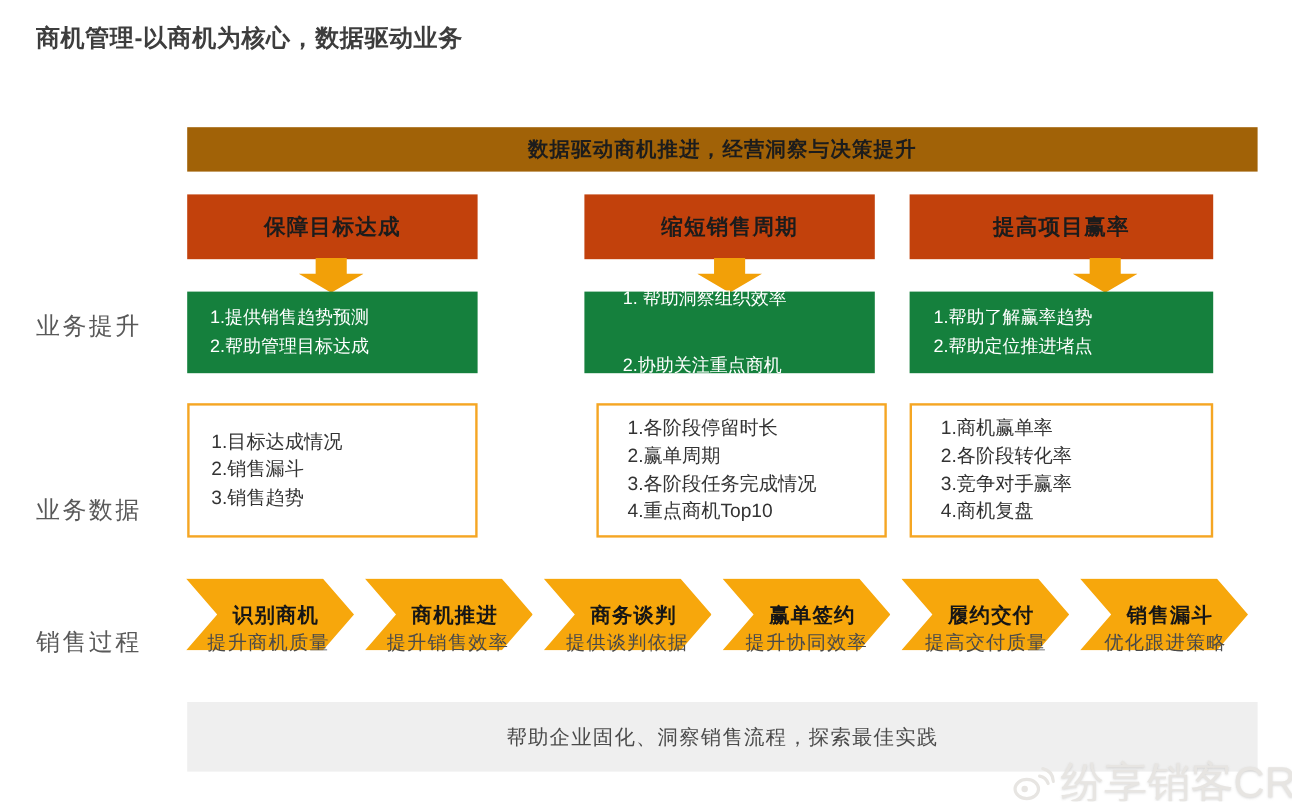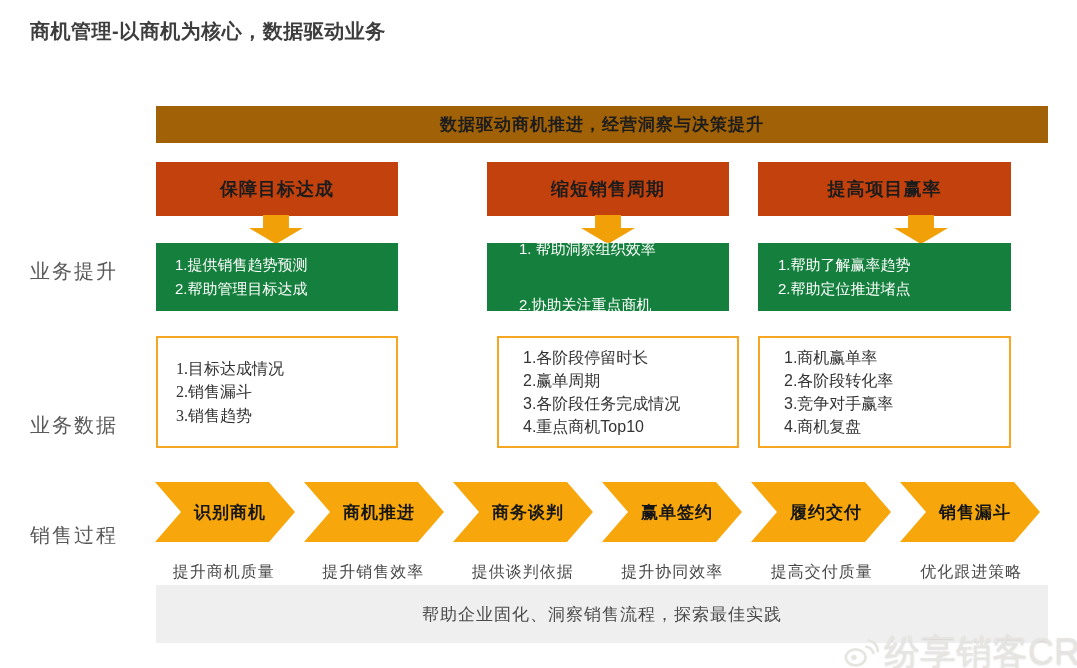--- a/index.html
+++ b/index.html
@@ -37,40 +37,40 @@
   }
   .gray-box.c0{padding-left:19px;}
   .gray-box.c1{padding-left:32px;gap:32px;}
   .gray-box.c2{padding-left:20px;}
   .data-box{
     position:absolute;top:336px;height:112px;background:#ffffff;
     border:2px solid #F5A623;box-sizing:border-box;
     display:flex;flex-direction:column;justify-content:center;
     color:#333333;font-size:16px;line-height:1.45;
   }
-  .data-box.c0{padding-left:18px;font-family:Liberation Serif, serif;}
+  .data-box.c0{padding-left:18px;}
   .data-box.c1{padding-left:24px;margin-left:10px;}
   .data-box.c2{padding-left:24px;}
   .row-label{
     position:absolute;left:30px;font-size:20px;color:#595959;letter-spacing:2px;
   }
   .rl0{top:258px;} .rl1{top:412px;} .rl2{top:522px;}
   .process-row{
     position:absolute;left:155px;top:482px;width:885px;height:60px;
     display:flex;gap:9px;
   }
   .chevron{
     flex:1;background:#F7A70C;
     clip-path:polygon(0 0,calc(100% - 26px) 0,100% 50%,calc(100% - 26px) 100%,0 100%,26px 50%);
     display:flex;align-items:center;justify-content:center;
     font-size:17px;font-weight:bold;color:#161616;
     padding-left:16px;padding-right:6px;box-sizing:border-box;letter-spacing:1px;
   }
   .caption-row{
-    position:absolute;left:155px;top:562px;width:885px;display:flex;gap:12px;
+    position:absolute;left:155px;top:526px;width:885px;display:flex;gap:12px;
   }
   .caption{
     flex:1;text-align:center;font-size:16px;color:#4a4a4a;letter-spacing:1px;
   }
   .bottom-bar{
     position:absolute;left:156px;top:585px;width:892px;height:58px;background:#EFEFEF;
     display:flex;align-items:center;justify-content:center;
     font-size:17px;color:#4b4b4b;letter-spacing:1px;
   }
   .watermark{

